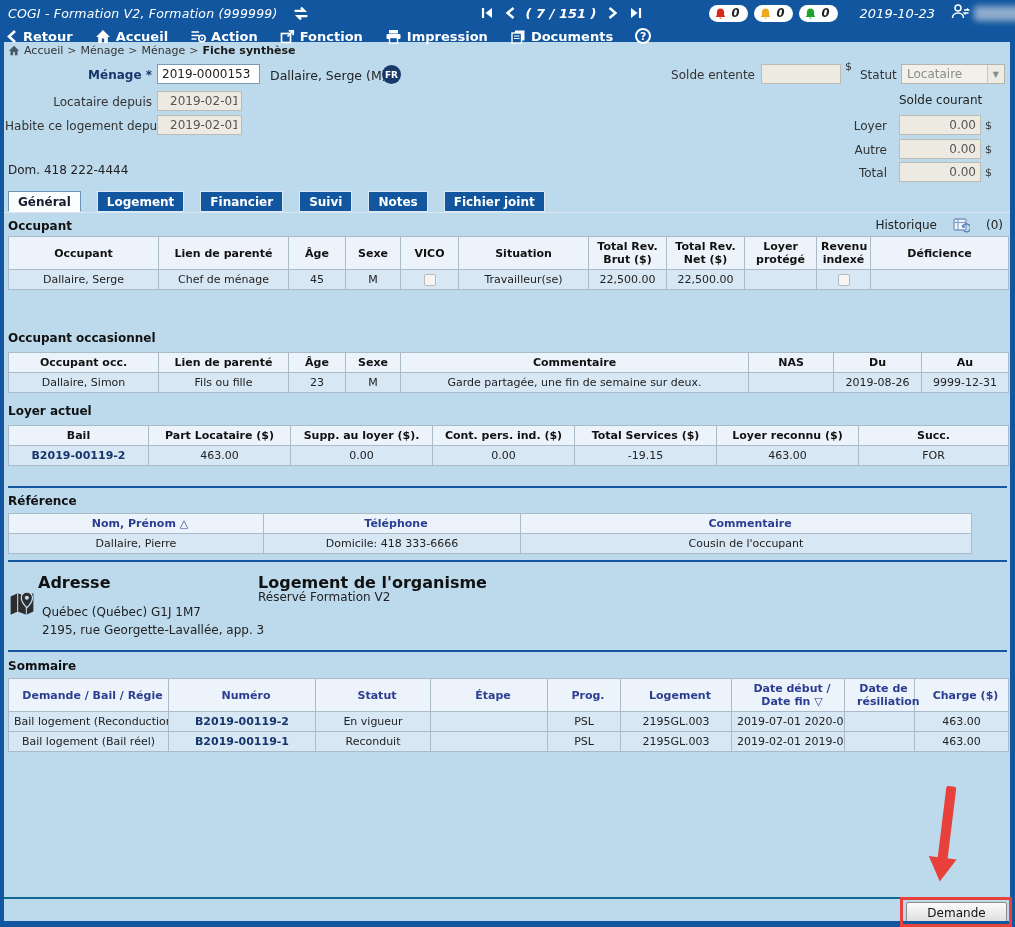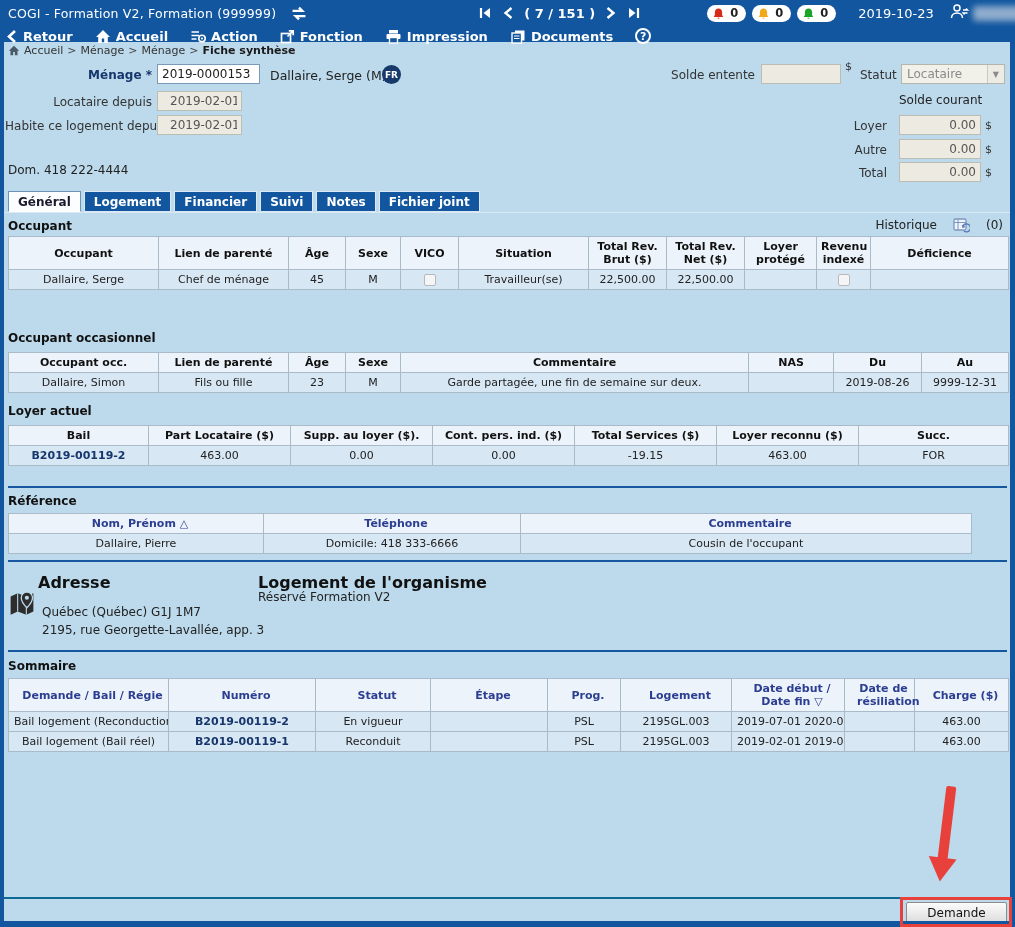--- a/index.html
+++ b/index.html
@@ -8,21 +8,21 @@
   #app { position:relative; width:1015px; height:927px; background:#bcdaec; overflow:hidden; }
 
   
   .edge { position:absolute; background:#11569e; }
   .edge-left { left:0; top:42px; bottom:0; width:4px; }
   .edge-right { right:0; top:42px; bottom:0; width:5px; }
   .edge-bottom { left:0; right:0; bottom:0; height:6px; }
 
   
   .topbar { position:absolute; top:0; left:0; right:0; height:42px; background:#11569e; color:#fff; z-index:5; }
-  .topbar-row1 { display:flex; align-items:center; height:22px; padding:13px 8px; }
+  .topbar-row1 { display:flex; align-items:center; height:22px; padding:13px 8px;font-style:italic; }
   .app-title { font-size:12.5px; letter-spacing:.2px; white-space:nowrap; }
   .refresh { margin-left:14px; display:flex; align-items:center; cursor:pointer; }
   .pager { display:flex; align-items:flex-start; gap:9px; margin-left:170px; }
   .pager-text { font-size:13px; font-weight:bold; white-space:nowrap; }
   .navbtn { display:flex; align-items:center; cursor:pointer; }
   .alerts { display:flex; gap:6px; margin-left:66px; }
   .pill { display:flex; align-items:center; gap:5px; background:#fff; border-radius:9px; padding:0 8px 0 5px; height:17px; }
   .pill .cnt { color:#222; font-size:11.5px; font-weight:bold; }
   .hdr-date { margin-left:22px; font-size:13px; white-space:nowrap; }
   .user-zone { display:flex; align-items:center; margin-left:16px; gap:4px; }
@@ -45,21 +45,21 @@
   .tinput:disabled, .tinput.dis { background:#eceae1; border:1px solid #bdbcb2; color:#555;padding-left:12px; }
   .tinput.num { text-align:right; }
   .ftext { position:absolute; font-size:12.5px; color:#222; white-space:nowrap; }
   .fr-badge { position:absolute; width:19px; height:19px; border-radius:50%; background:#173a6b; color:#fff; font-size:9px; font-weight:bold; display:flex; align-items:center; justify-content:center; }
   .dollar { position:absolute; font-size:11px; color:#333; }
   .fake-select { position:absolute; width:104px; height:20px; background:#f1f0e9; border:1px solid #b5b5ac; display:flex; align-items:center; font-size:12px; color:#8b8b8b; padding-left:5px; }
   .fake-select .arrow { margin-left:auto; color:#8a8a8a; font-size:8px; padding:0 5px; border-left:1px solid #c9c9c0; height:100%; display:flex; align-items:center; background:#ecebe4; }
   .group-label { position:absolute; font-size:12px; color:#222; }
 
   
-  .tabs { position:absolute; top:191px; left:8px; display:flex; gap:3px; }
+  .tabs { position:absolute; top:191px; left:8px; display:flex; gap:16px; }
   .tab { height:21px; padding:0 9px; display:flex; align-items:center; font-size:12px; font-weight:bold; background:#11569e; color:#fff; border:1px solid #dce8f2; cursor:pointer; white-space:nowrap; }
   .tab.active { background:#fbfdff; color:#1a1a2e; border:1px solid #6e94b5; border-bottom:1px solid #fbfdff; }
   .tabline { position:absolute; top:212px; left:0; right:0; height:1px; background:#d9e8f4; }
 
   .section-title { position:absolute; font-size:12px; font-weight:bold; color:#111; white-space:nowrap; }
   .hr { position:absolute; left:8px; width:999px; height:2px; background:#1558a0; }
   .hr-teal { position:absolute; left:0; width:1015px; height:2px; background:#0e6a94; }
 
   
   table.grid { position:absolute; border-collapse:collapse; table-layout:fixed; background:#d8e7f4; border:1px solid #8fa6ba; font-size:11px; color:#222; }

